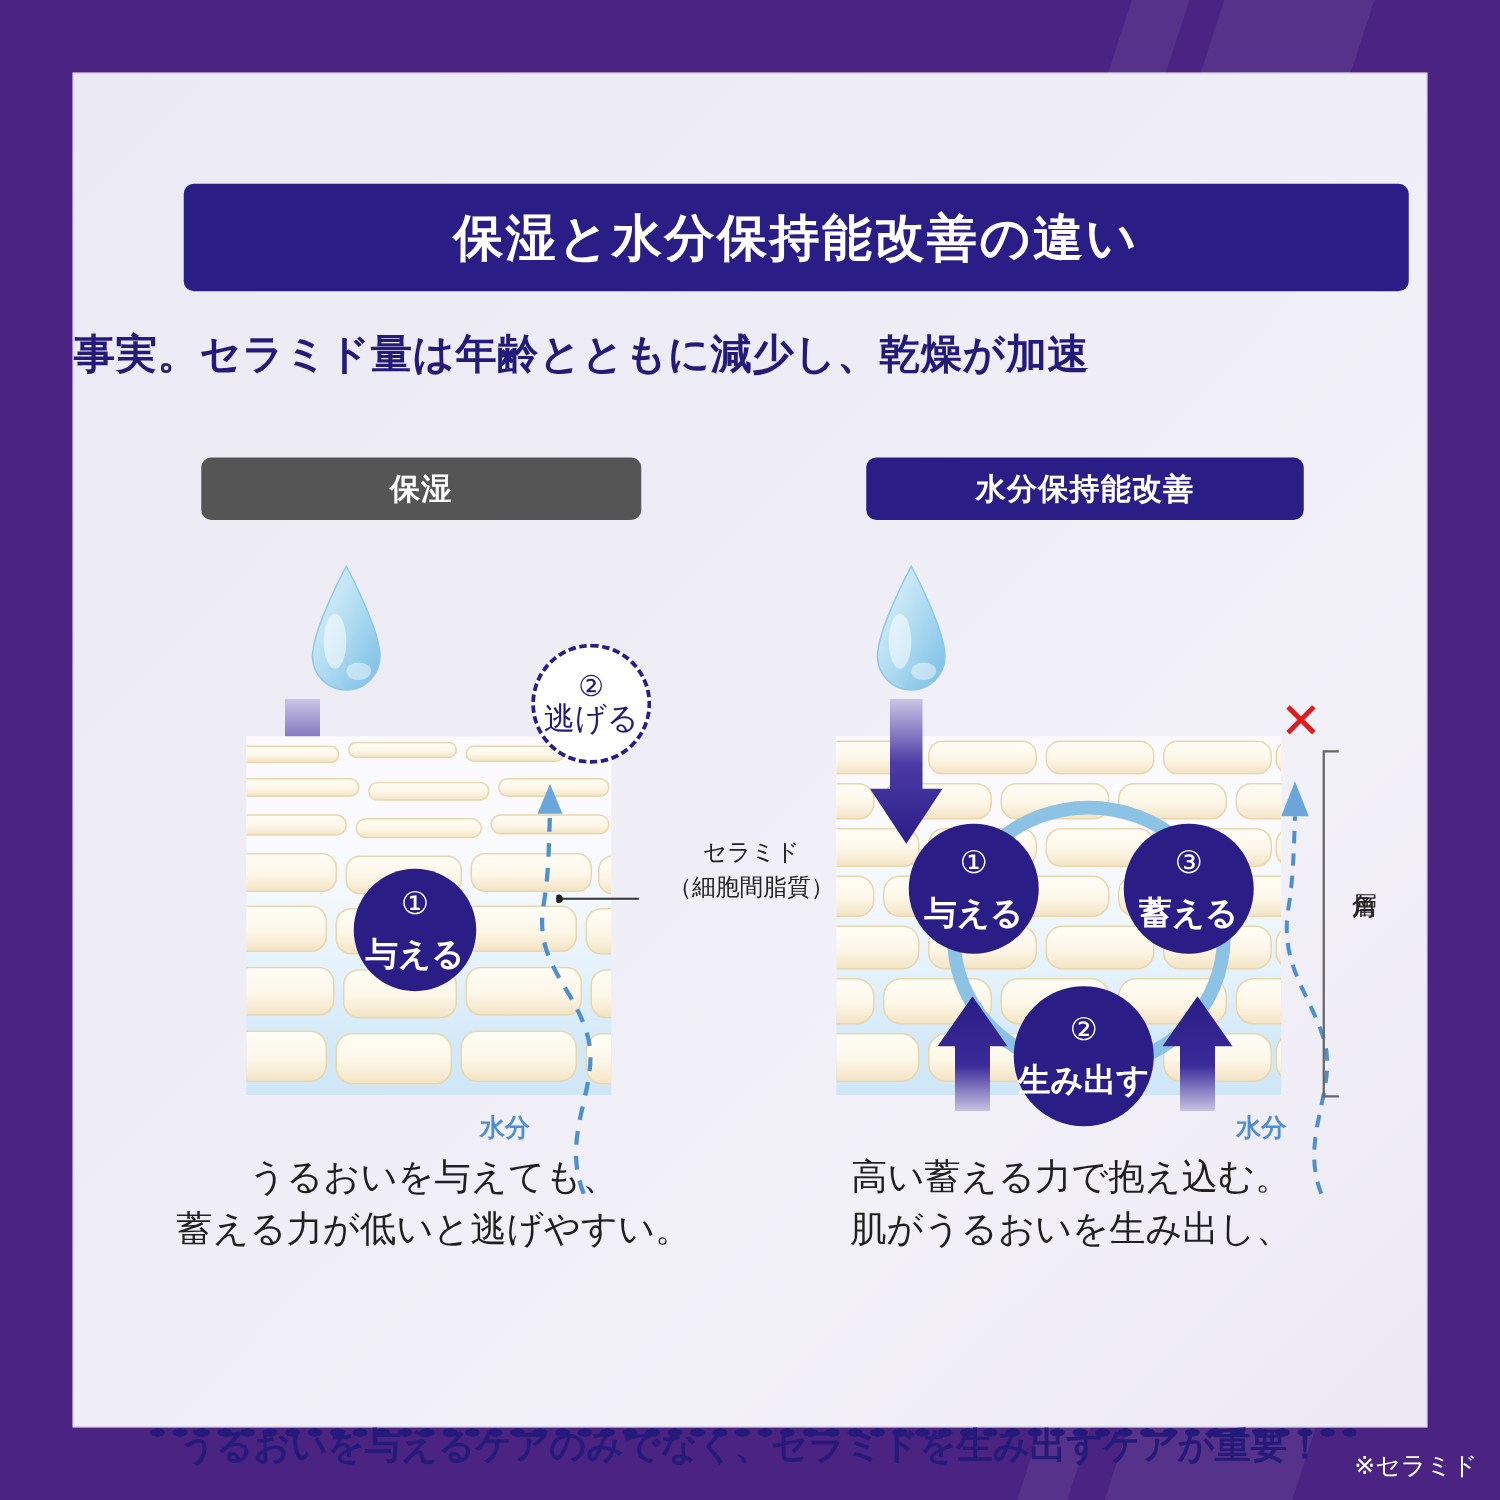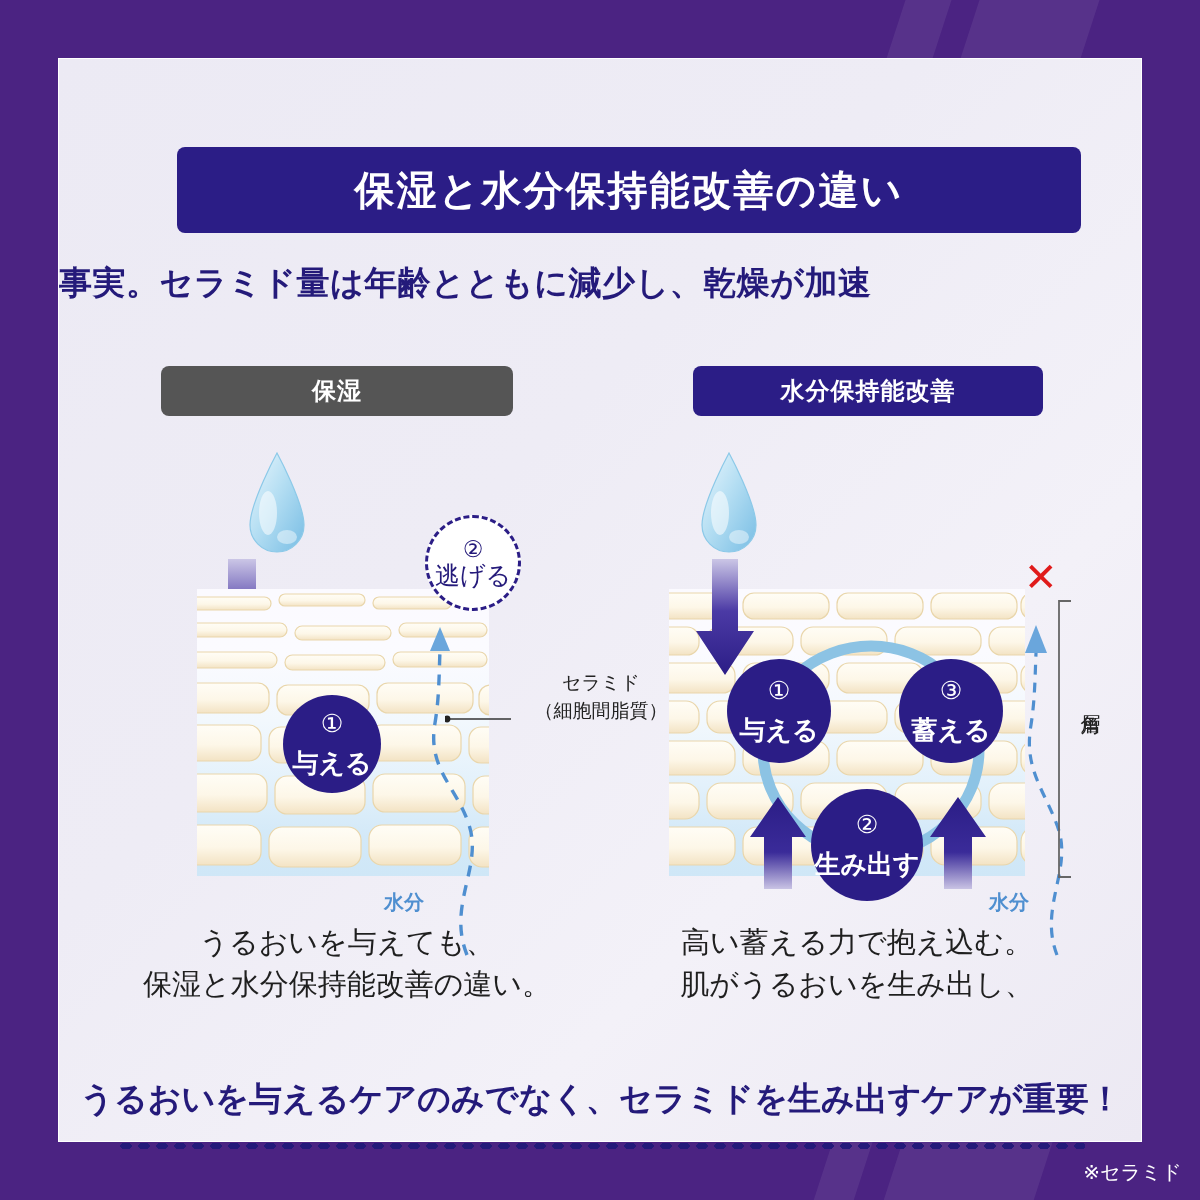--- a/index.html
+++ b/index.html
@@ -27,22 +27,22 @@
   .panel {
     position: absolute;
     left: 58px; top: 58px;
     width: 1084px; height: 1084px;
     background: linear-gradient(135deg,#eceaf4 0%,#eeecf5 40%,#f3f1f8 70%,#ece9f3 100%);
     border: 1px solid #ffffff;
   }
 
   
   .title-bar {
-    position: absolute; left: 118px; top: 88px;
-    width: 904px; height: 86px;
+    position: absolute; left: 88px; top: 88px;
+    width: 980px; height: 86px;
     background: #2b1d86;
     border-radius: 8px;
     display: flex; align-items: center; justify-content: center;
   }
   .title-bar span {
     color: #ffffff; font-size: 40px; font-weight: bold; letter-spacing: 2px;
   }
   .subtitle {
     position: absolute; left: 0; top: 202px; width: 1084px;
     text-align: left;
@@ -116,23 +116,23 @@
   }
 
   
   .caption {
     position: absolute; text-align: center;
     color: #1f1f1f; font-size: 29px; line-height: 1.45;
   }
 
   
   .footer-text {
-    position: absolute; left: 0; top: 1018px; width: 1084px;
+    position: absolute; left: 0; top: 1078px; width: 1084px;
     text-align: center; color: #241a7a;
-    font-size: 33px; font-weight: bold; letter-spacing: 0px;
+    font-size: 29px; font-weight: bold; letter-spacing: 0px;
   }
   .dots {
     position: absolute; left: 58px; top: 1082px; width: 968px; height: 10px;
     background-image: radial-gradient(#241a7a 45%, transparent 46%);
     background-size: 18px 10px; background-repeat: repeat-x;
   }
   .note {
     position: absolute; right: 18px; bottom: 14px;
     color: #ffffff; font-size: 20px;
   }
@@ -244,21 +244,21 @@
 
   <div class="circ-dashed" style="left:366px; top:456px; width:96px; height:96px;">
     <div class="num">②</div>
     <div class="lab">逃げる</div>
   </div>
 
   <div class="water-label" style="left:325px; top:830px;">水分</div>
 
   <div class="caption" style="left:78px; top:862px; width:420px;">
     <div>うるおいを与えても、</div>
-    <div>保湿と水分保持能改善の違い。</div>
+    <div>蓄える力が低いと逃げやすい。</div>
   </div>
 
   <svg class="diagram" style="left:386px; top:640px;" width="312" height="40">
     <line x1="0" y1="20" x2="66" y2="20" stroke="#333" stroke-width="1.6"></line>
     <circle cx="2" cy="20" r="3.4" fill="#222"></circle>
     <line x1="246" y1="20" x2="310" y2="20" stroke="#333" stroke-width="1.6"></line>
     <circle cx="308" cy="20" r="3.4" fill="#222"></circle>
   </svg>
   <div class="ceramide-label" style="left:452px; top:610px; width:180px;">
     <div>セラミド</div>

